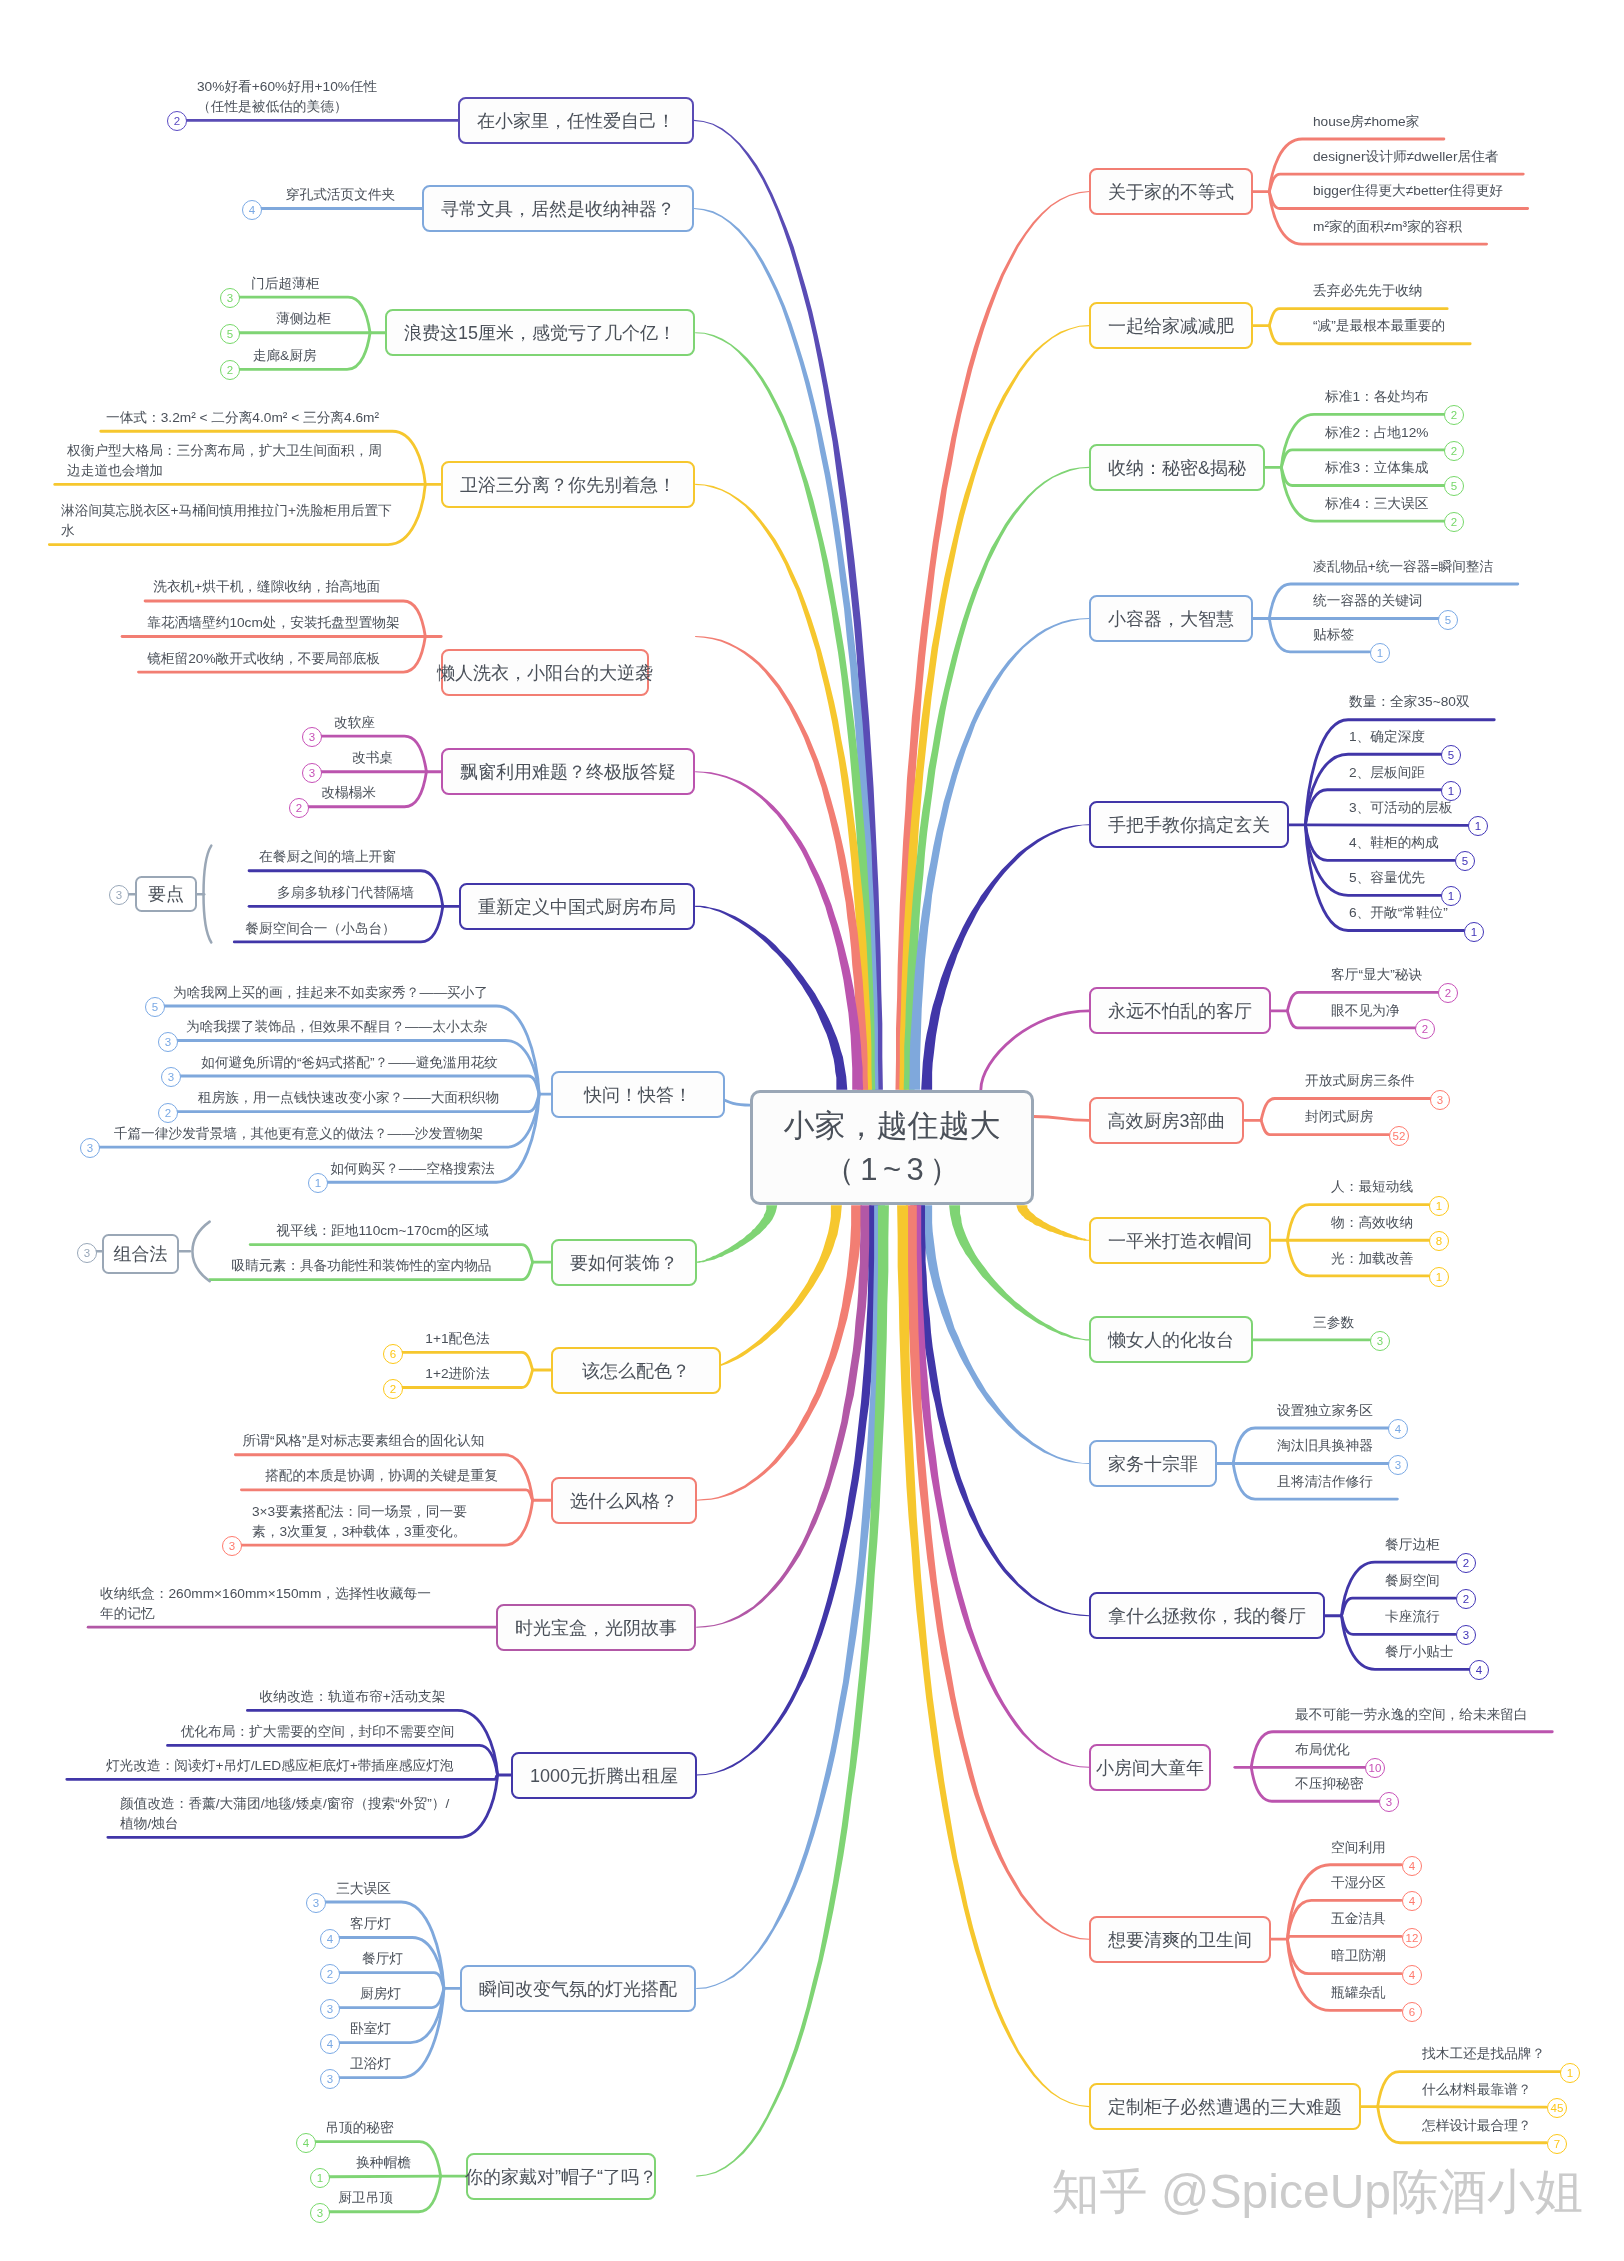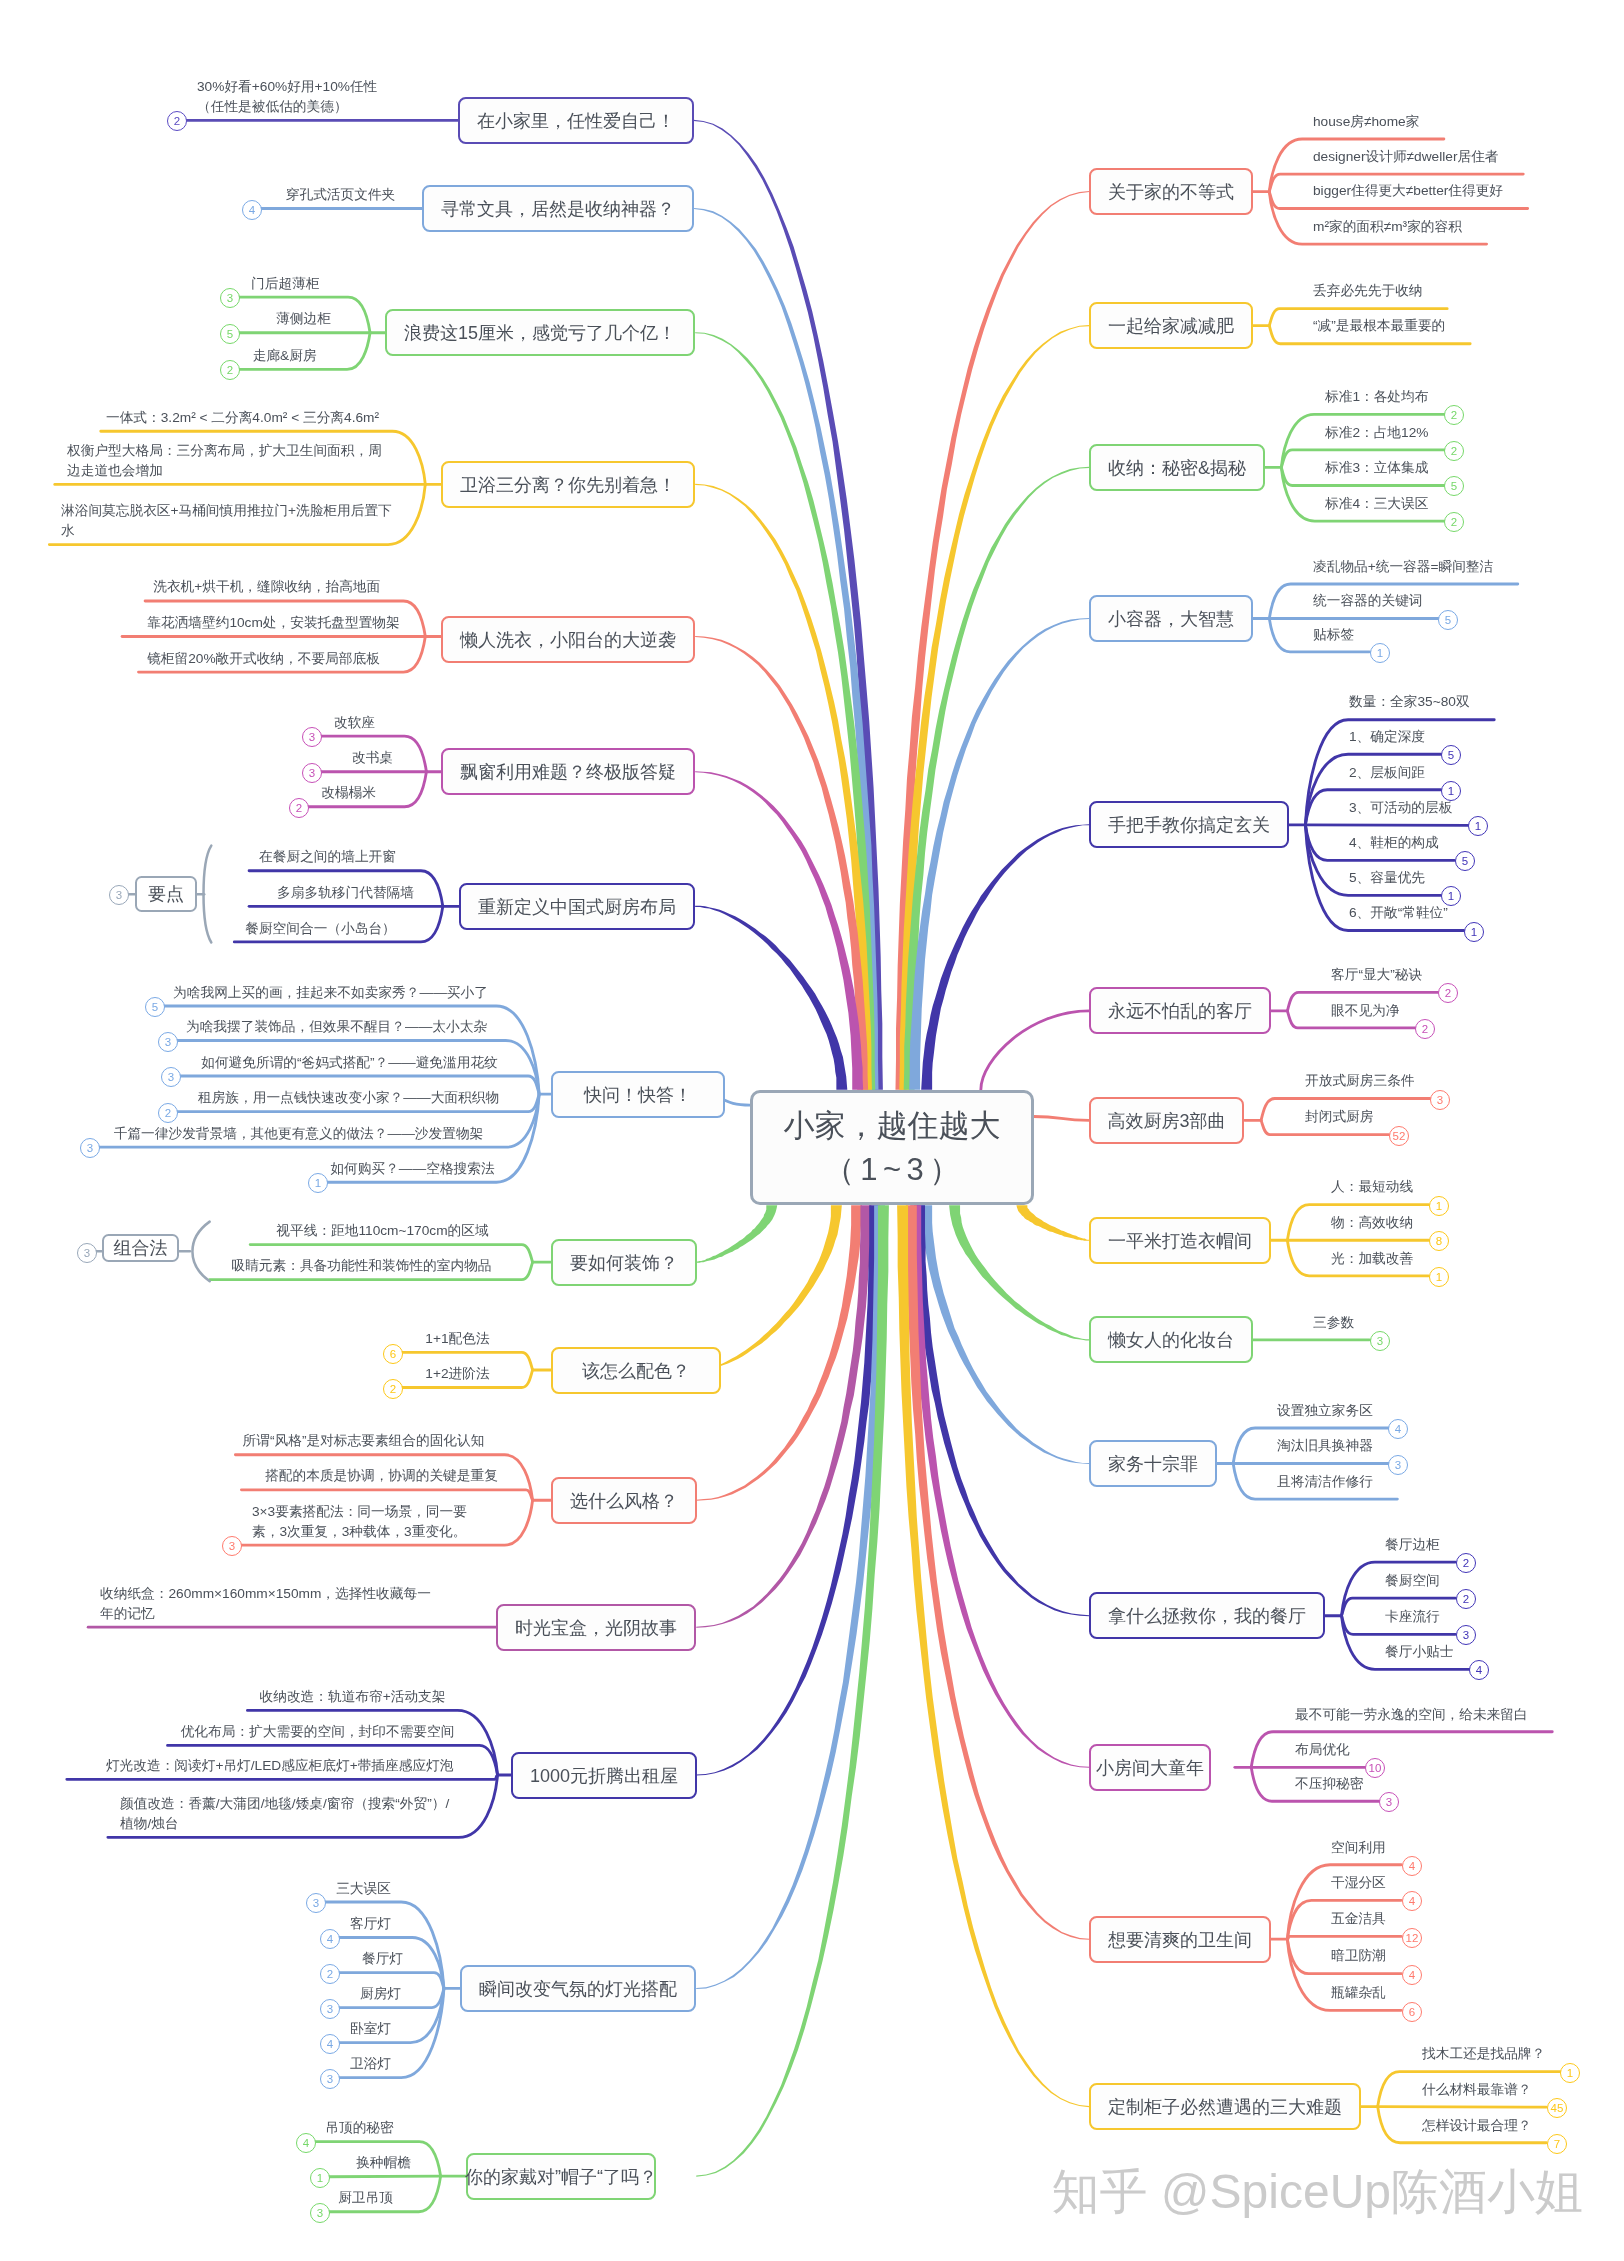--- a/index.html
+++ b/index.html
@@ -199,21 +199,21 @@
 <div class="leaf" style="left:11.2px;top:346px;width:547px;text-align:center;"><span>走廊&amp;厨房</span></div>
 <div class="badge" style="left:220px;top:360px;border-color:#7FD474;color:#7FD474">
       <span>2</span>
     </div>
 <div class="node" style="left:441px;top:461px;width:254px;height:47px;border-color:#F6C72E">
       <span>卫浴三分离？你先别着急！</span>
     </div>
 <div class="leaf" style="left:-31px;top:408px;width:547px;text-align:center;"><span>一体式：3.2m² &lt; 二分离4.0m² &lt; 三分离4.6m²</span></div>
 <div class="leaf" style="left:67px;top:441px;text-align:left;"><span>权衡户型大格局：三分离布局，扩大卫生间面积，周</span><br><span>边走道也会增加</span></div>
 <div class="leaf" style="left:61px;top:501px;text-align:left;"><span>淋浴间莫忘脱衣区+马桶间慎用推拉门+洗脸柜用后置下</span><br><span>水</span></div>
-<div class="node" style="left:441px;top:616px;width:254px;height:47px;border-color:#F27E73">
+<div class="node" style="left:441px;top:649px;width:208px;height:47px;border-color:#F27E73">
       <span>懒人洗衣，小阳台的大逆袭</span>
     </div>
 <div class="leaf" style="left:-6.8px;top:577px;width:547px;text-align:center;"><span>洗衣机+烘干机，缝隙收纳，抬高地面</span></div>
 <div class="leaf" style="left:0px;top:613px;width:547px;text-align:center;"><span>靠花洒墙壁约10cm处，安装托盘型置物架</span></div>
 <div class="leaf" style="left:-10px;top:649px;width:547px;text-align:center;"><span>镜柜留20%敞开式收纳，不要局部底板</span></div>
 <div class="node" style="left:441px;top:748px;width:254px;height:47px;border-color:#BB54AE">
       <span>飘窗利用难题？终极版答疑</span>
     </div>
 <div class="leaf" style="left:81px;top:713px;width:547px;text-align:center;"><span>改软座</span></div>
 <div class="badge" style="left:302px;top:727px;border-color:#BB54AE;color:#BB54AE">
@@ -264,21 +264,21 @@
     </div>
 <div class="leaf" style="left:139px;top:1159px;width:547px;text-align:center;"><span>如何购买？——空格搜索法</span></div>
 <div class="badge" style="left:308px;top:1173px;border-color:#7FA8DC;color:#7FA8DC">
       <span>1</span>
     </div>
 <div class="node" style="left:551px;top:1239px;width:146px;height:47px;border-color:#7FD474">
       <span>要如何装饰？</span>
     </div>
 <div class="leaf" style="left:109px;top:1221px;width:547px;text-align:center;"><span>视平线：距地110cm~170cm的区域</span></div>
 <div class="leaf" style="left:88px;top:1256px;width:547px;text-align:center;"><span>吸睛元素：具备功能性和装饰性的室内物品</span></div>
-<div class="gbox" style="left:102px;top:1234px;width:77px;height:28px;">
+<div class="gbox" style="left:102px;top:1234px;width:77px;height:40px;">
       <span>组合法</span>
     </div>
 <div class="badge" style="left:77px;top:1243px;border-color:#9AA7B6;color:#9AA7B6">
       <span>3</span>
     </div>
 <div class="node" style="left:551px;top:1347px;width:170px;height:47px;border-color:#F6C72E">
       <span>该怎么配色？</span>
     </div>
 <div class="leaf" style="left:184px;top:1329px;width:547px;text-align:center;"><span>1+1配色法</span></div>
 <div class="badge" style="left:383px;top:1344px;border-color:#F6C72E;color:#F6C72E">

